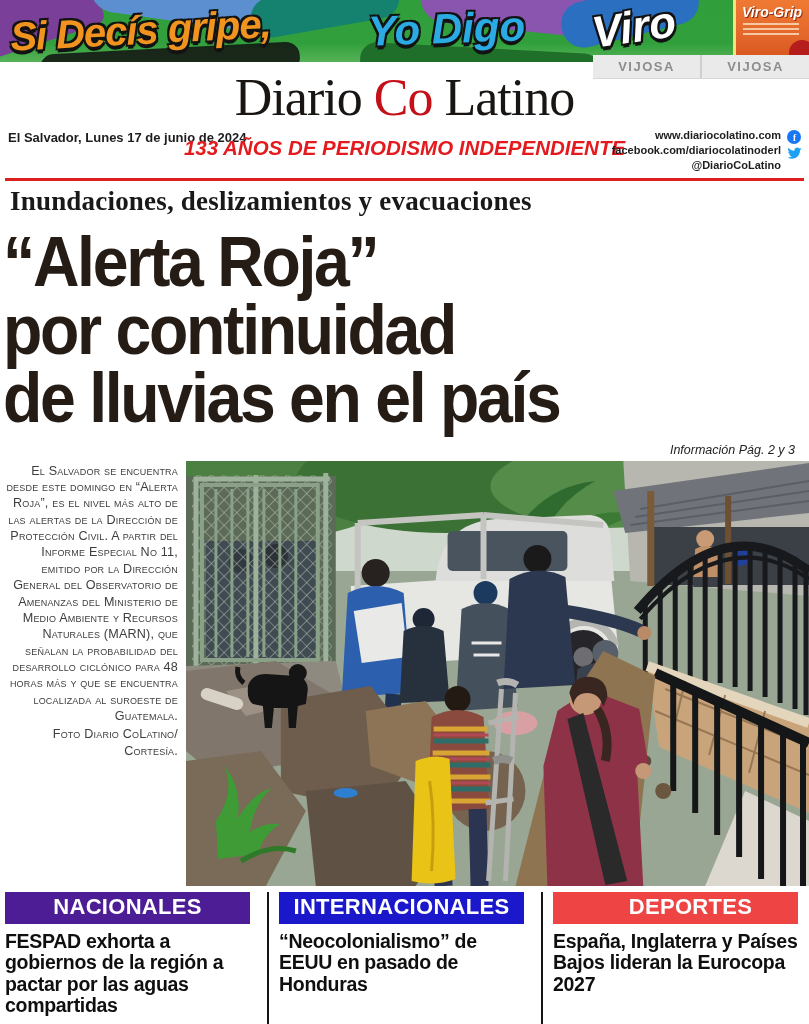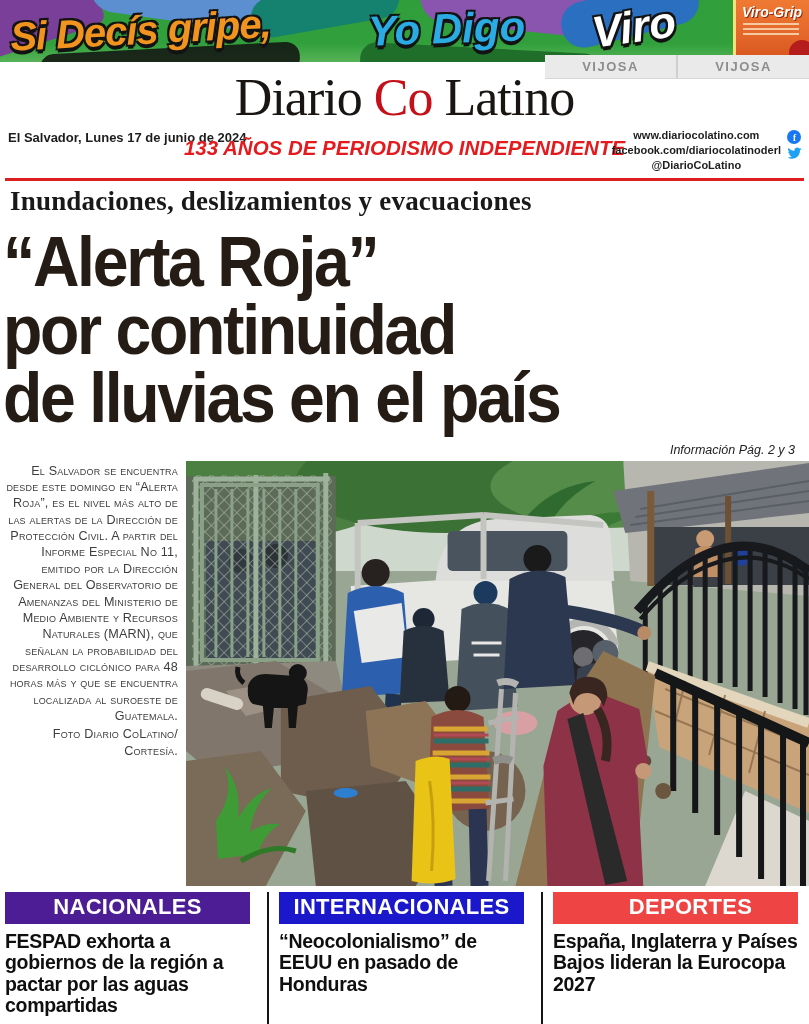--- a/index.html
+++ b/index.html
@@ -18,32 +18,32 @@
   .s7 { left:360px; bottom:-20px; width:240px; height:34px; background:#1f6f2a; transform:rotate(3deg); border-radius:16px; }
   .g-txt { position:absolute; font-weight:700; font-style:italic; white-space:nowrap;
            text-shadow:-2px -2px 0 #131313, 2px -2px 0 #131313, -2px 2px 0 #131313, 2px 2px 0 #131313, 0 4px 0 #131313; }
   .g-orange { left:10px; top:8px; font-size:40px; color:#f0941f; transform:rotate(-3deg); letter-spacing:-1px; }
   .g-blue { left:368px; top:5px; font-size:42px; color:#2aabe4; transform:rotate(-2deg); }
   .g-white { left:592px; top:2px; font-size:44px; color:#fff; transform:rotate(-8deg); }
   .product-box { position:absolute; right:0; top:0; width:76px; height:58px; background:linear-gradient(180deg,#ef7a33,#e4672b 60%,#d8571f); border-left:3px solid #f6e27a; }
   .product-name { color:#fff; font-weight:700; font-style:italic; font-size:14px; padding:4px 2px 0 6px; text-shadow:1px 1px 0 #8d2d12; }
   .product-lines i { display:block; width:56px; height:2px; background:#f7c9a0; margin:3px 0 0 7px; }
   .product-blob { position:absolute; right:-6px; bottom:-8px; width:26px; height:26px; border-radius:50%; background:#b51c1c; }
-  .vijosa-strip { position:absolute; top:55px; right:0; width:264px; height:23px; background:#eaeaea; display:flex; z-index:5; box-shadow:0 1px 0 #d7d7d7; }
+  .vijosa-strip { position:absolute; top:55px; right:0; width:216px; height:23px; background:#eaeaea; display:flex; z-index:5; box-shadow:0 1px 0 #d7d7d7; }
   .vijosa-strip span { flex:1; text-align:center; color:#8d8d8d; font-weight:700; font-size:13px; letter-spacing:1.5px; line-height:23px; }
   .vijosa-strip span + span { border-left:2px solid #cfcfcf; }
 
   
   .masthead { position:relative; padding-top:10px; }
   .paper-title { font-family:"Liberation Serif", serif; font-size:52px; line-height:1; text-align:center; color:#181512; letter-spacing:-1px; white-space:nowrap; }
   .paper-title .accent { color:#c41019; }
   .mast-info { position:relative; height:48px; margin-top:2px; }
   .edition-block { position:absolute; left:8px; top:4px; font-size:13px; font-weight:700; color:#1d1d1d; line-height:1.3; }
   .tagline { position:absolute; left:50%; transform:translateX(-50%); top:10px; color:#e31a1e; font-weight:700; font-style:italic; font-size:20.5px; white-space:nowrap; }
-  .social-block { position:absolute; right:28px; top:2px; text-align:center; font-size:11px; font-weight:700; color:#1d1d1d; line-height:1.35; }
+  .social-block { position:absolute; right:28px; top:2px; text-align:right; font-size:11px; font-weight:700; color:#1d1d1d; line-height:1.35; }
   .social-icons { position:absolute; right:6px; top:3px; width:16px; }
   .social-icons svg { display:block; margin:1px 0 3px; }
   .red-rule { height:3px; background:#dd1f1f; margin:4px 5px 0; }
 
   
   .kicker { font-family:"Liberation Serif", serif; font-weight:700; font-size:27px; color:#191919; margin:5px 16px 0 10px; letter-spacing:0.2px; }
   .headline { margin:12px 0 0 3px; }
   .headline div { font-weight:700; font-size:70px; letter-spacing:-2.5px; line-height:0.97; color:#251c16; transform:scaleX(0.92); transform-origin:left center; white-space:nowrap; }
   .info-ref { text-align:right; margin:10px 14px 4px 0; font-style:italic; font-size:12.5px; color:#222; }
 

